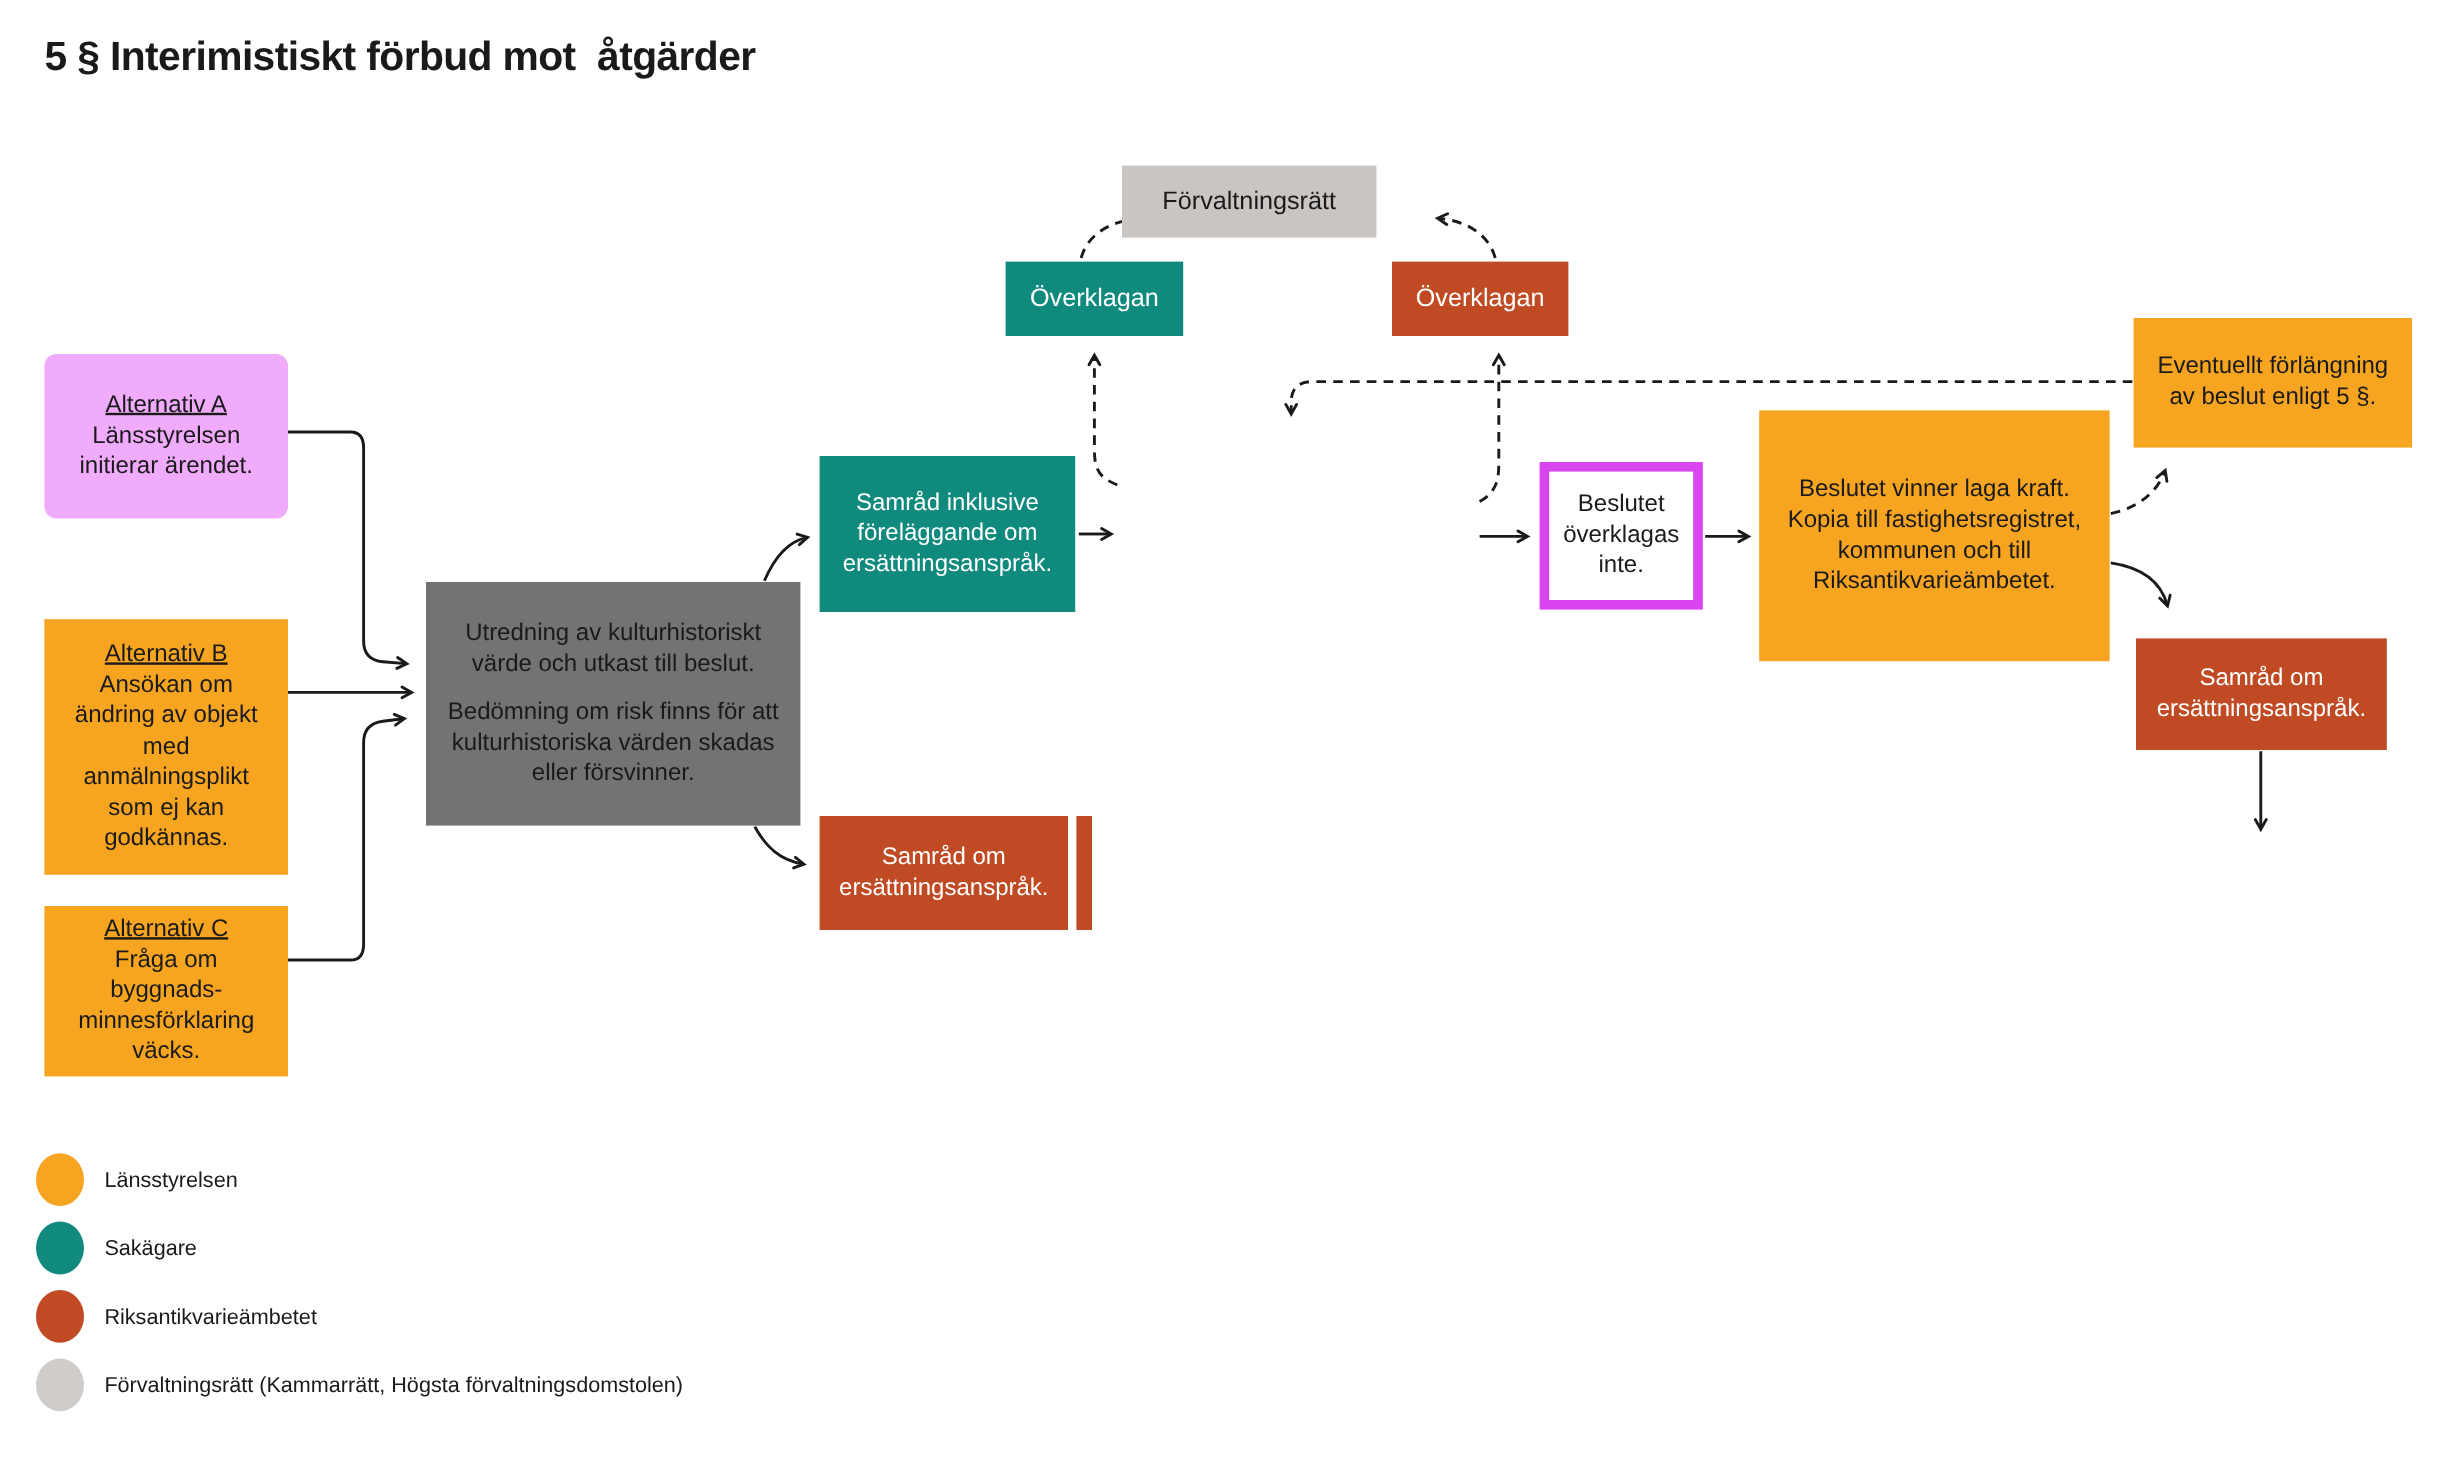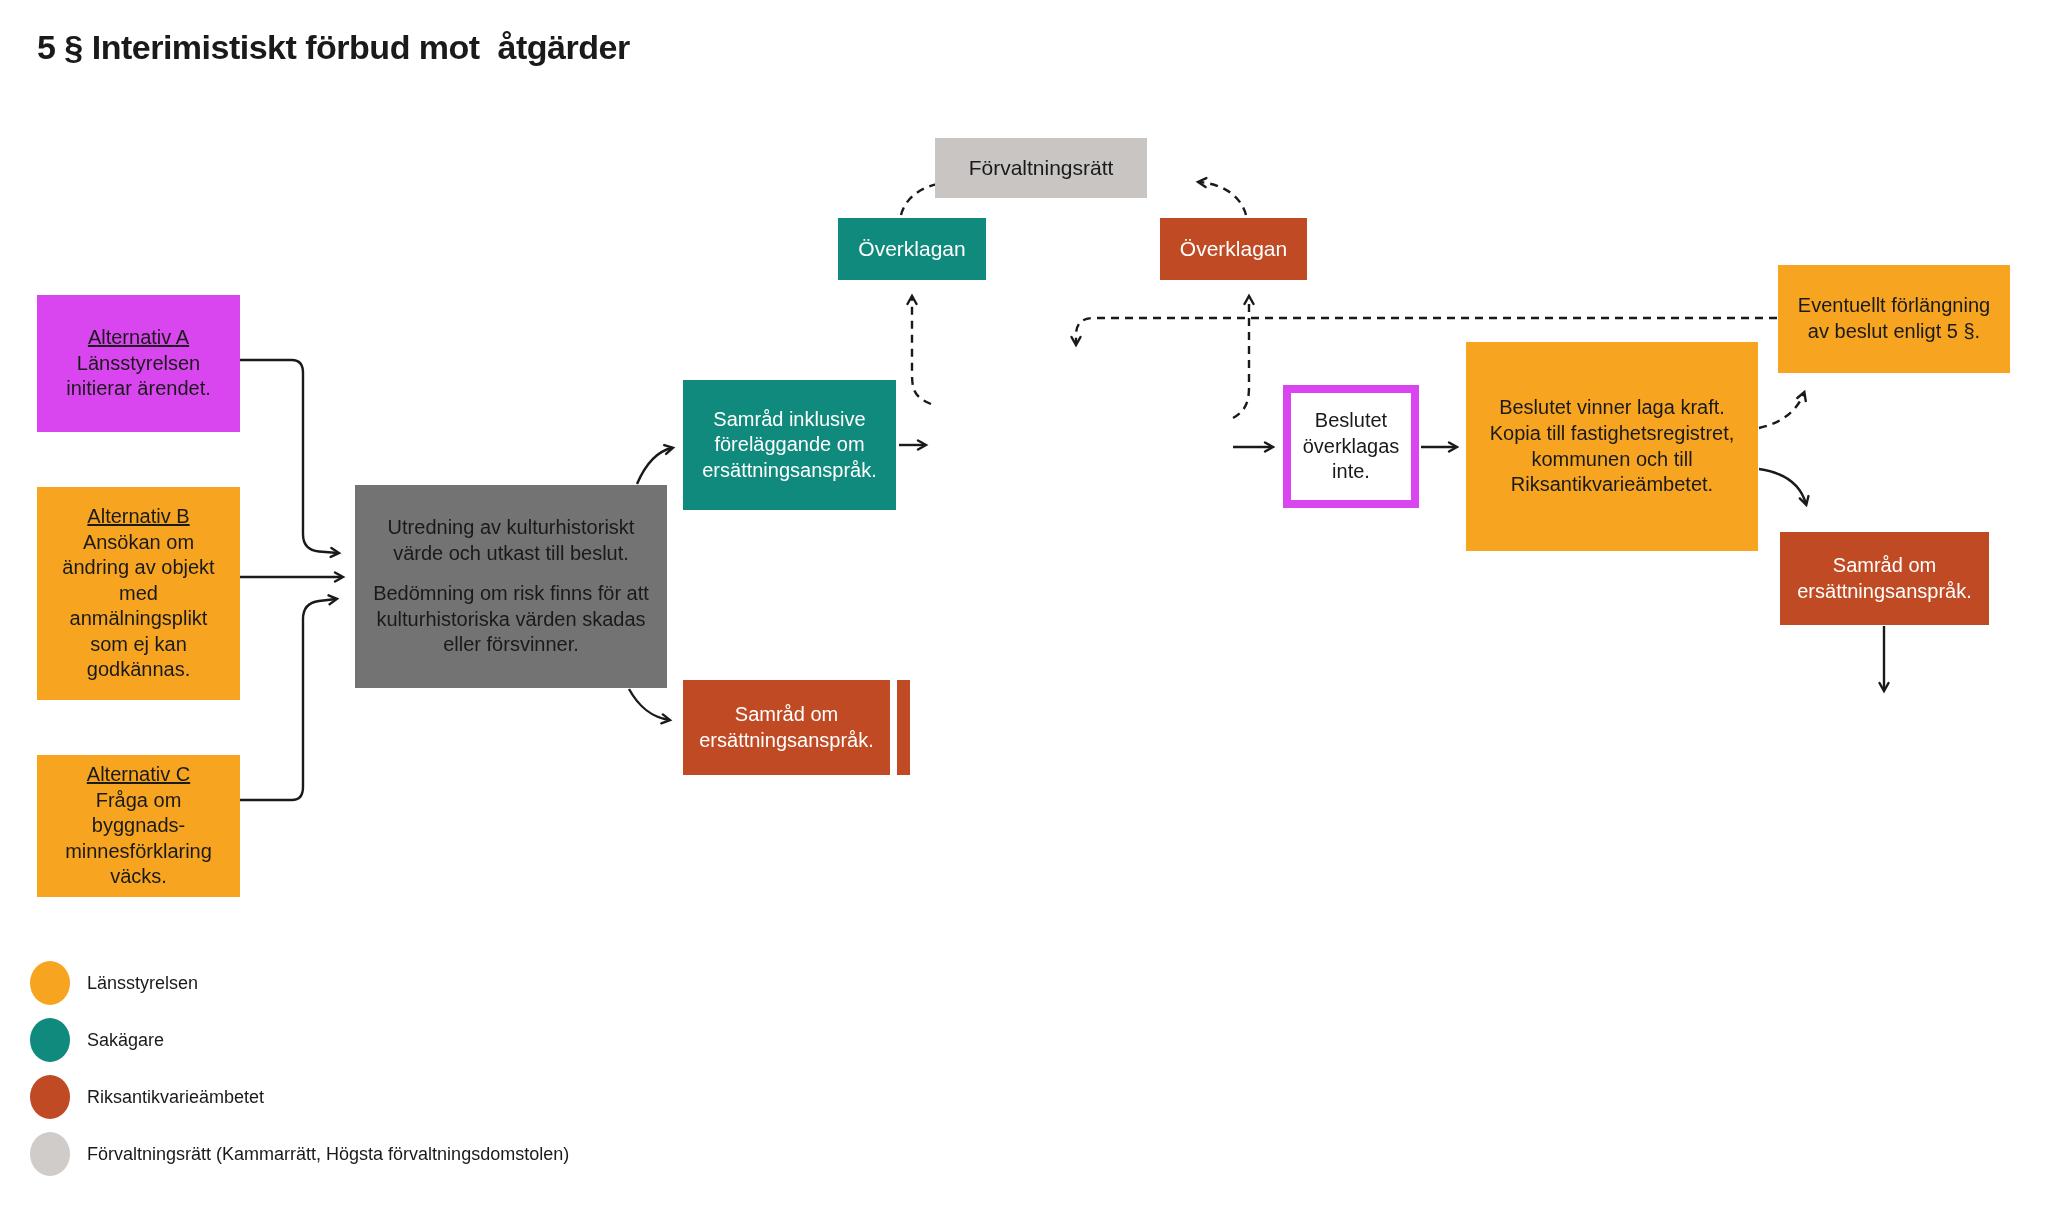--- a/index.html
+++ b/index.html
@@ -13,21 +13,21 @@
   }
   .node{
     position:absolute;box-sizing:border-box;display:flex;flex-direction:column;
     align-items:center;justify-content:center;text-align:center;
     padding:8px 12px;font-size:20px;line-height:1.28;
   }
   .light-text{color:#ffffff;}
   .hd{text-decoration:underline;}
   .p2{margin-top:15px;}
   #n-alt-a        {left:37px;  top:295px; width:203px; height:137px;}
-  #n-alt-b        {left:37px;  top:487px; width:203px; height:213px;}
+  #n-alt-b        {left:37px;  top:516px; width:203px; height:213px;}
   #n-alt-c        {left:37px;  top:755px; width:203px; height:142px;}
   #n-utredning    {left:355px; top:485px; width:312px; height:203px;}
   #n-samrad-teal  {left:683px; top:380px; width:213px; height:130px;}
   #n-samrad-mid   {left:683px; top:680px; width:207px; height:95px;}
   #n-samrad-strip {left:897px; top:680px; width:13px;  height:95px; padding:0;}
   #n-beslut-interim{left:938px;top:361px; width:293px; height:169px;}
   #n-overklagas-inte{left:1283px;top:385px;width:136px;height:123px;background:#fff;border:8px solid #d946ef;}
   #n-laga-kraft   {left:1466px;top:342px; width:292px; height:209px;}
   #n-eventuellt   {left:1778px;top:265px; width:232px; height:108px;}
   #n-samrad-right {left:1780px;top:532px; width:209px; height:93px;}
@@ -83,21 +83,21 @@
   </div>
 
   <div class="node light-text" id="n-overklagan-teal" style="background: rgb(16, 138, 124);">
     <span>Överklagan</span>
   </div>
 
   <div class="node light-text" id="n-overklagan-red" style="background: rgb(191, 74, 35);">
     <span>Överklagan</span>
   </div>
 
-  <div class="node" id="n-alt-a" style="background: #d946ef;">
+  <div class="node" id="n-alt-a" style="background: #f0abfc; border-radius: 10px;">
     <span class="hd">Alternativ A</span>
     <span>Länsstyrelsen initierar ärendet.</span>
   </div>
 
   <div class="node" id="n-alt-b" style="background: rgb(247, 165, 33);">
     <span class="hd">Alternativ B</span>
     <span>Ansökan om ändring av objekt med anmälningsplikt som ej kan godkännas.</span>
   </div>
 
   <div class="node" id="n-alt-c" style="background: rgb(247, 165, 33);">

